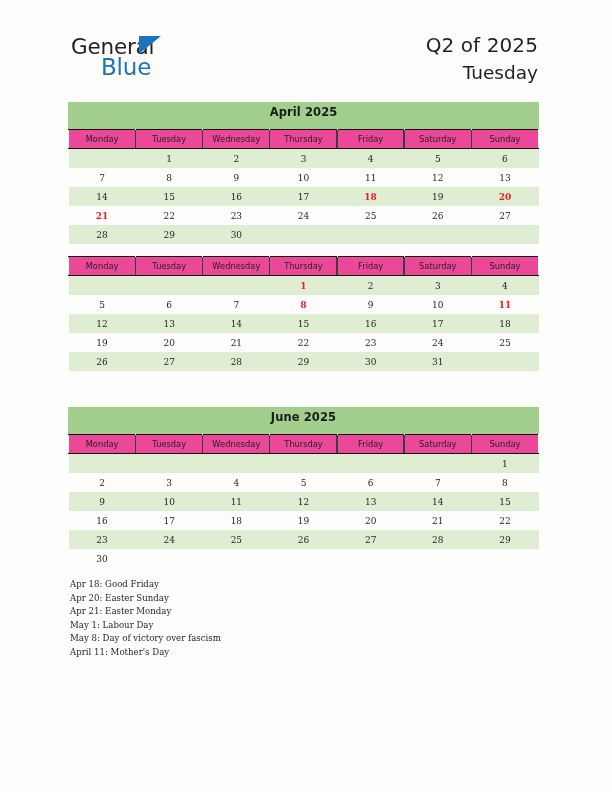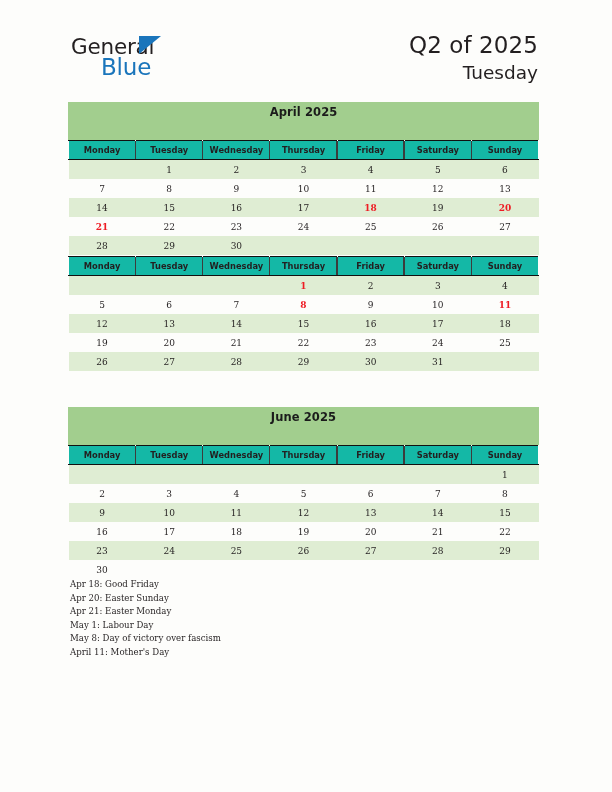--- a/index.html
+++ b/index.html
@@ -57,21 +57,21 @@
     border-right: 22px solid transparent;
   }
 
   .title-block {
     position: absolute;
     right: 74px;
     top: 32px;
     text-align: right;
   }
   .title-main {
-    font-size: 23px;
+    font-size: 20px;
     font-weight: normal;
     color: #231f20;
     line-height: 27px;
     letter-spacing: 0.1px;
     font-family: "DejaVu Sans", sans-serif;
   }
   .title-sub {
     font-size: 18.5px;
     font-weight: normal;
     color: #231f20;
@@ -81,45 +81,45 @@
   }
 
   
   .cal {
     position: absolute;
     left: 68px;
     width: 471px;
   }
   .cal-month-head {
     background: #a2ce8e;
-    height: 38px;
+    height: 27px;
     line-height: 21px;
     text-align: center;
     font-size: 11.5px;
     font-weight: bold;
     color: #1b1b1b;
     letter-spacing: 0.1px;
     font-family: "DejaVu Sans", sans-serif;
   }
   table.cal-grid {
     border-collapse: collapse;
     width: 471px;
     table-layout: fixed;
   }
   table.cal-grid th {
     font-size: 8.3px;
-    font-weight: bold;
+    font-weight: normal;
     color: #231f20;
     height: 16px;
     text-align: center;
     border-top: 1.3px solid #111;
     border-bottom: 1.3px solid #111;
     border-left: 1px solid #fdfdfb;
     border-right: 1px solid #fdfdfb;
-    background: #14b8a6;
+    background: #ec4899;
     position: relative;
     font-family: "DejaVu Sans", sans-serif;
   }
   table.cal-grid th:not(:last-child)::after {
     content: "";
     position: absolute;
     right: -1px;
     top: 0;
     bottom: 0;
     width: 1.3px;

